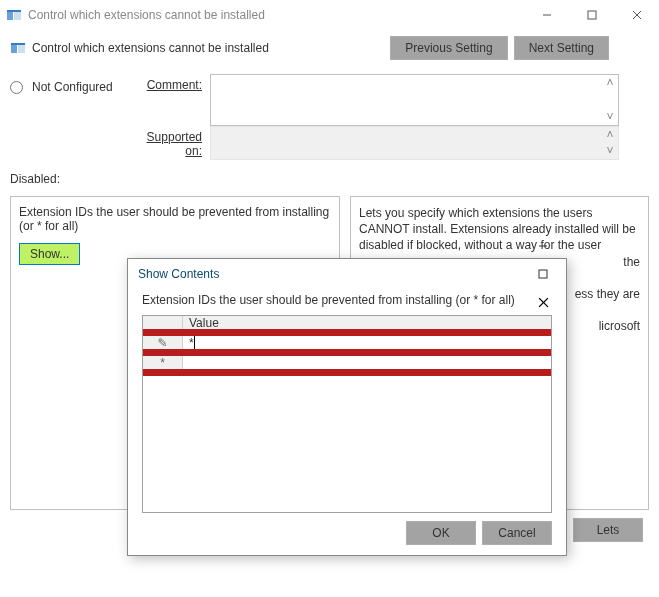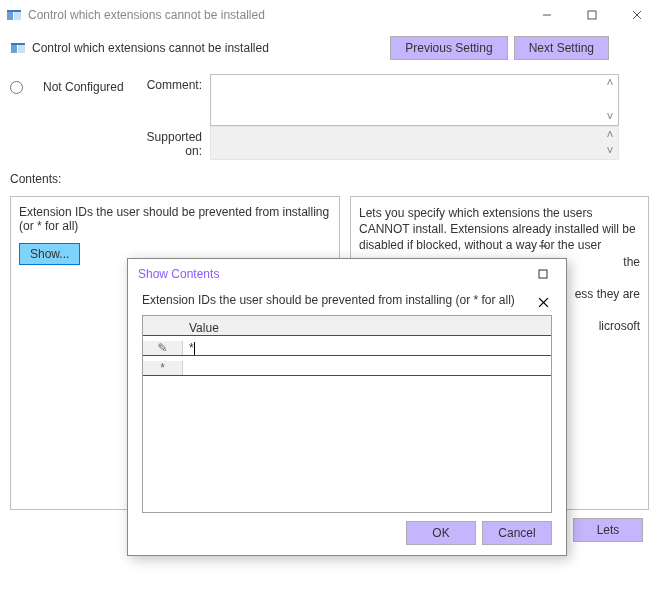--- a/index.html
+++ b/index.html
@@ -6,43 +6,43 @@
   body { margin: 0; width: 659px; height: 597px; background: #fff; color: #333; overflow: hidden; }
   .titlebar { height: 30px; display: flex; align-items: center; padding: 0 0 0 6px; color: #888; }
   .titlebar .app-icon { width: 16px; height: 16px; margin-right: 6px; display:inline-flex; align-items:center; justify-content:center;}
   .titlebar .title { flex: 1; }
   .titlebar .wc { display: flex; }
   .titlebar .wc div { width: 45px; height: 30px; display: flex; align-items: center; justify-content: center; color: #555; }
   .header-row { display: flex; align-items: center; padding: 6px 10px 10px 10px; }
   .header-row .hicon { width: 16px; height: 16px; margin-right: 6px; display:inline-flex; align-items:center; justify-content:center;}
   .header-row .htext { flex: 1; font-size: 12px; color:#333;}
   .header-row .navbtns { display: flex; gap: 6px; margin-left: auto; margin-right: 40px;}
-  .btn { background: #c4b5fd; border: 1px solid #adadad; padding: 4px 14px; cursor: default; }
+  .btn { background: #a3a3a3; border: 1px solid #adadad; padding: 4px 14px; cursor: default; }
   .section { display: flex; padding: 4px 10px 2px 10px; align-items: flex-start; }
   .radios { width: 120px; padding-top: 6px; }
-  .radios label { display: flex; align-items: flex-end; gap: 20px; margin-bottom: 8px; color:#333;}
-  .lbl-col { width: 80px; text-align: right; padding-right: 8px; padding-top: 4px; color:#333;}
+  .radios label { display: flex; align-items: flex-end; gap: 9px; margin-bottom: 8px; color:#333;}
+  .lbl-col { width: 80px; text-align: right; padding-right: 8px; padding-top: 4px; color:#333;text-decoration:underline;}
   .comment-box { flex: 1; height: 52px; border: 1px solid #bfbfbf; background: #fff; position: relative; margin-right: 30px;}
   .supported-box { flex: 1; height: 34px; border: 1px solid #e5e5e5; background: #f0f0f0; padding: 4px 6px; position: relative; margin-right: 30px;}
   .scroll-bump { position: absolute; right: 0; top:0; width:16px; height:100%; display:flex; flex-direction:column; justify-content:space-between; align-items:center; color:#888; font-size:9px; padding:1px 0;}
   .lower { display: flex; gap: 10px; padding: 6px 10px 0 10px; }
   .lower-col { flex: 1; display:flex; flex-direction:column; }
   .lower-label { margin-bottom: 4px; }
   .panel { border: 1px solid #bfbfbf; background: #fff; padding: 8px; flex:1; overflow:hidden;}
-  .showbtn { border: 1px solid #0078d7; background: #7dd3fc; padding: 3px 10px; margin-top: 10px; display:inline-block;}
+  .showbtn { border: 1px solid #0078d7; background: #bef264; padding: 3px 10px; margin-top: 10px; display:inline-block;}
   .footer { display:flex; justify-content:flex-end; gap:6px; padding: 8px 16px; border-top: 0; }
   .footer .btn { width: 70px; text-align:center; }
   
   .modal { position: absolute; left: 127px; top: 258px; width: 440px; height: 298px; background: #fff; border: 1px solid #888; box-shadow: 3px 3px 12px rgba(0,0,0,0.25); display:flex; flex-direction:column;}
-  .modal .mtitle { height: 30px; display:flex; align-items:center; padding: 0 4px 0 10px; color:#8b5cf6; }
+  .modal .mtitle { height: 30px; display:flex; align-items:center; padding: 0 4px 0 10px; color:#0c4a6e; }
   .modal .mtitle .t { flex:1; }
   .modal .mtitle .wc div { width: 38px; height: 28px; display:flex; align-items:center; justify-content:center; }
   .modal .mbody { padding: 4px 14px 0 14px; flex:1; display:flex; flex-direction:column;}
   .grid { border:1px solid #a0a0a0; margin-top:8px; flex:1; background:#fff; }
-  .grid-row { display:flex; height:20px; border-bottom:1px solid #b91c1c;align-items:flex-end;}
+  .grid-row { display:flex; height:20px; border-bottom:7px solid #b91c1c;}
   .grid-hd { background:#f0f0f0; }
   .gc1 { width:40px; border-right:1px solid #d0d0d0; display:flex; align-items:center; justify-content:center; color:#666; background:#f0f0f0;}
   .gc2 { flex:1; display:flex; align-items:center; padding:0 6px; }
   .grid-hd .gc2 { background:#f0f0f0;}
   .modal-footer { display:flex; justify-content:flex-end; gap:6px; padding: 8px 14px 10px 0;}
   .modal-footer .btn { width:70px; text-align:center;}
   input[type=radio]{margin:0;}
   .cursor { border-left:1px solid #000; height:13px; display:inline-block;}
 </style>
 </head>
@@ -116,21 +116,21 @@
             <span>˄</span>
             <span>˅</span>
           </div>
       </div>
     </div>
   </div>
 </div>
 
 <div class="lower" style="padding-top:10px">
   <div class="lower-col" style="flex:0 0 330px">
-    <div class="lower-label">Contents:</div>
+    <div class="lower-label">Disabled:</div>
   </div>
 </div>
 
 <div class="lower" style="height:320px">
   <div class="lower-col" style="flex:0 0 330px">
     <div class="panel">
       <div>Extension IDs the user should be prevented from installing (or * for all)</div>
       <div class="showbtn">Show...</div>
     </div>
   </div>

